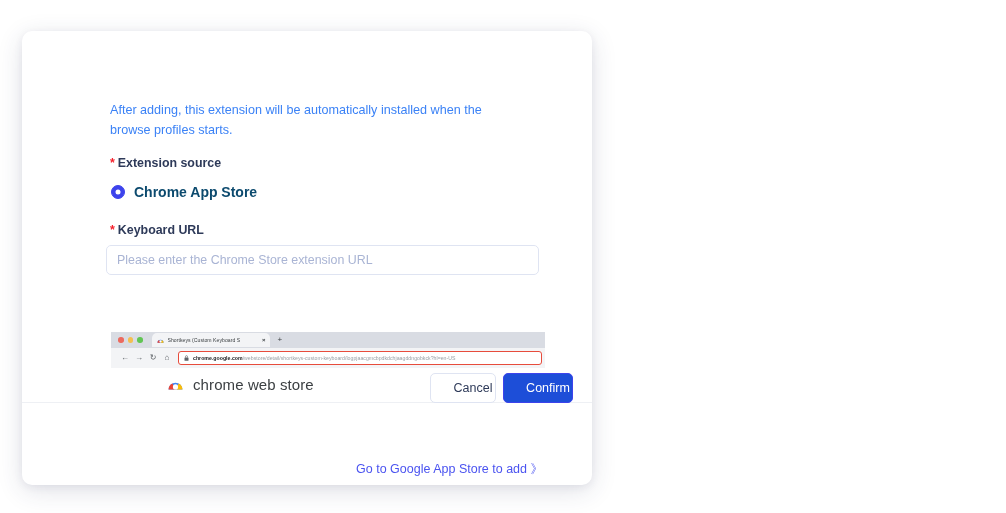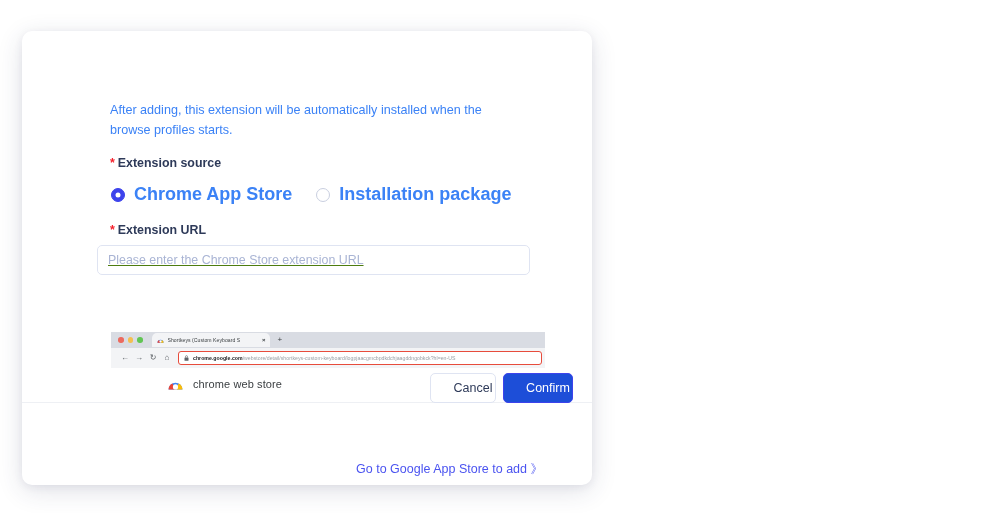--- a/index.html
+++ b/index.html
@@ -126,42 +126,41 @@
     position: absolute;
     left: 50%;
     top: 50%;
     width: 5px;
     height: 5px;
     border-radius: 50%;
     background: #ffffff;
     transform: translate(-50%, -50%);
   }
   .radio-text {
-    font-size: 18px;
-    color: #3b82f6;
+    font-size: 14px;
+    color: #0c4a6e;
     font-weight: bold;
     white-space: nowrap;
   }
 
   
   .url-input {
     position: absolute;
-    left: 75px;
+    left: 84px;
     top: 214px;
     width: 433px;
     height: 30px;
     border: 1px solid #dfe4f2;
     border-radius: 5px;
     background: #ffffff;
     font-family: "Liberation Sans", sans-serif;
     font-size: 12.4px;
     color: #4d7c0f;
     padding: 0 10px;
     outline: none;
-    text-decoration: underline;
   }
   .url-input::placeholder { color: #a9b4d4; }
 
   
   .example-label {
     position: absolute;
     left: 88px;
     top: 300px;
     font-size: 13px;
     color: #2e3a59;
@@ -271,21 +270,21 @@
     position: relative;
     height: 32px;
     background: #ffffff;
     display: flex;
     align-items: center;
     padding-left: 57px;
     gap: 10px;
   }
   .bm-store-icon { width: 15px; height: 13px; flex: none; }
   .bm-store-text {
-    font-size: 11px;
+    font-size: 15px;
     color: #3c4043;
     letter-spacing: 0.1px;
   }
 
   
   .store-link {
     position: absolute;
     right: 49px;
     top: 386px;
     font-size: 12.5px;
@@ -344,28 +343,24 @@
 
       <div class="field-label label-source">
         <span class="req">*</span><span>Extension source</span>
       </div>
 
       <div class="radio-row">
         <div class="radio-opt checked">
           <span class="radio-mark"></span>
           <span class="radio-text">Chrome App Store</span>
         </div>
-        <div class="radio-opt">
-          <span class="radio-mark"></span>
-          <span class="radio-text">Installation package</span>
-        </div>
       </div>
 
       <div class="field-label label-url">
-        <span class="req">*</span><span>Extension URL</span>
+        <span class="req">*</span><span>Keyboard URL</span>
       </div>
 
       <input class="url-input" type="text" placeholder="Please enter the Chrome Store extension URL" value="" style="">
 
       <div class="example-label">Example:</div>
 
       <div class="browser-mock">
 
         <div class="bm-tabstrip">
           <div class="bm-lights">

